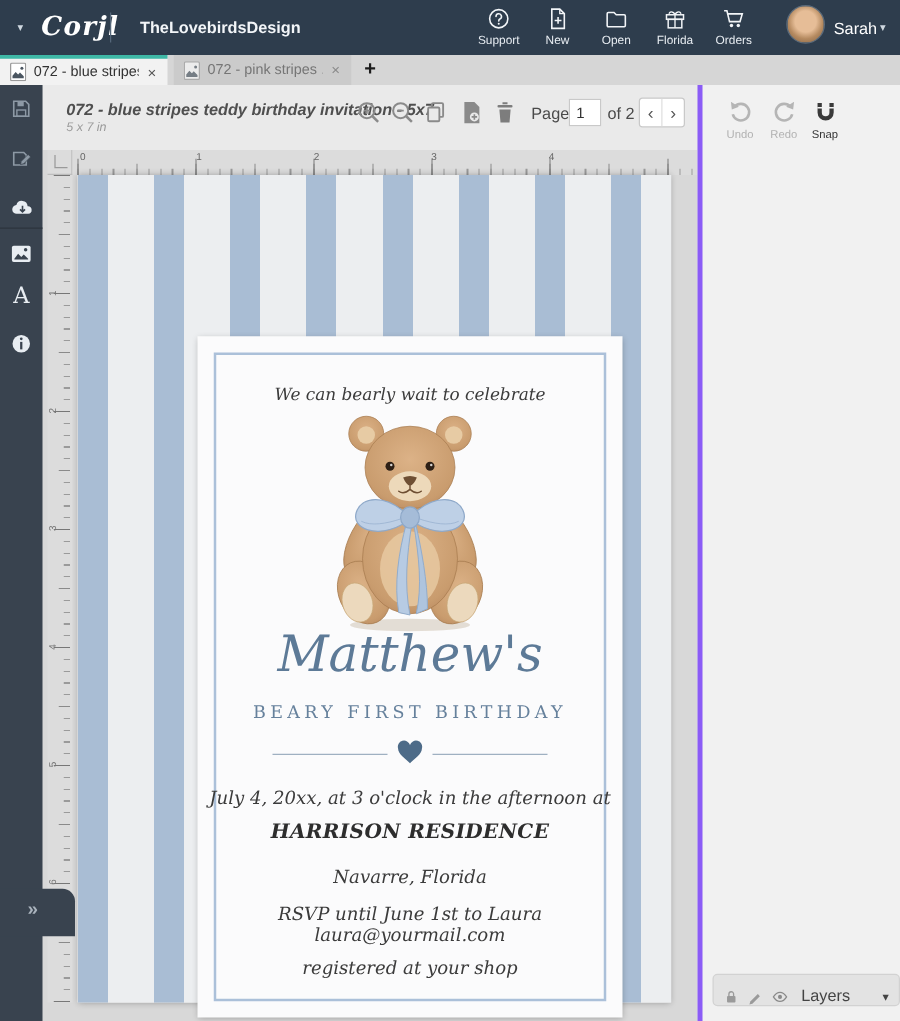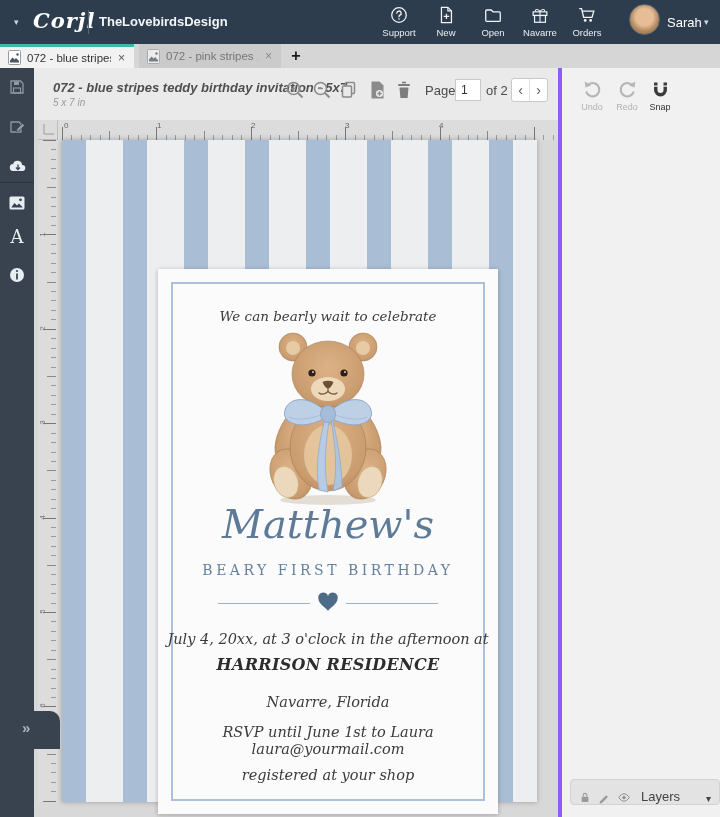--- a/index.html
+++ b/index.html
@@ -6,21 +6,21 @@
   html,body { width:720px; height:817px; overflow:hidden; background:#d8d8d8;
     font-family:"Liberation Sans", sans-serif; }
 
   
   #header { position:absolute; left:0; top:0; width:720px; height:44px;
     background:var(--header-bg); color:#fff; z-index:30; }
   .hdr-caret { position:absolute; left:14px; top:17px; font-size:9px; color:#cfd8e0; cursor:pointer;}
   .logo { position:absolute; left:33px; top:8px; font-family:"DejaVu Serif",serif;
     font-style:italic; font-weight:600; font-size:21px; letter-spacing:1px; color:#fff; }
   .hdr-divider { position:absolute; left:88px; top:10px; width:1px; height:24px; background:#55677a; }
-  .workspace { position:absolute; left:99px; top:14px; font-size:13px; font-weight:bold; color:#f2f5f8; }
+  .workspace { position:absolute; left:112px; top:14px; font-size:13px; font-weight:bold; color:#f2f5f8; }
   .nav-item { position:absolute; top:5px; width:44px; text-align:center; cursor:pointer; }
   .nav-item svg { display:block; margin:0 auto; }
   .nav-label { font-size:9.5px; color:#e8edf2; margin-top:2px; display:block; }
   .avatar { position:absolute; left:629px; top:4px; width:31px; height:31px; border-radius:50%;
     background: radial-gradient(circle at 50% 42%, #e6bd97 0 38%, #b58a60 62%, #7a5c40 100%);
     border:1px solid #5a6b7c; }
   .user-name { position:absolute; left:667px; top:15px; font-size:13px; color:#fff; }
   .user-caret { position:absolute; left:704px; top:17px; font-size:9px; color:#cfd8e0; }
 
   
@@ -146,21 +146,21 @@
       <path d="M3 6.5 a1 1 0 0 1 1 -1 h5 l2 2 h7 a1 1 0 0 1 1 1 v8.5 a1 1 0 0 1 -1 1 H4 a1 1 0 0 1 -1 -1 z" fill="none" stroke="#f2f5f8" stroke-width="1.4"></path>
     </svg>
     <span class="nav-label">Open</span>
   </div>
   <div class="nav-item" style="left:518px">
     <svg width="20" height="20" viewBox="0 0 22 22">
       <rect x="3.5" y="7.5" width="15" height="4" fill="none" stroke="#f2f5f8" stroke-width="1.3"></rect>
       <rect x="5" y="11.5" width="12" height="7.5" fill="none" stroke="#f2f5f8" stroke-width="1.3"></rect>
       <path d="M11 7.5 v11.5 M11 7.5 c-1.5 -3.5 -5.5 -3 -5 -.7 M11 7.5 c1.5 -3.5 5.5 -3 5 -.7" fill="none" stroke="#f2f5f8" stroke-width="1.2"></path>
     </svg>
-    <span class="nav-label">Navarre</span>
+    <span class="nav-label">Florida</span>
   </div>
   <div class="nav-item" style="left:565px">
     <svg width="20" height="20" viewBox="0 0 22 22">
       <path d="M2.5 4 h2.5 l2.3 9.5 h9.2 l2 -6.8 H6.2" fill="none" stroke="#f2f5f8" stroke-width="1.4"></path>
       <circle cx="9" cy="17" r="1.5" fill="#f2f5f8"></circle>
       <circle cx="15" cy="17" r="1.5" fill="#f2f5f8"></circle>
     </svg>
     <span class="nav-label">Orders</span>
   </div>
 

